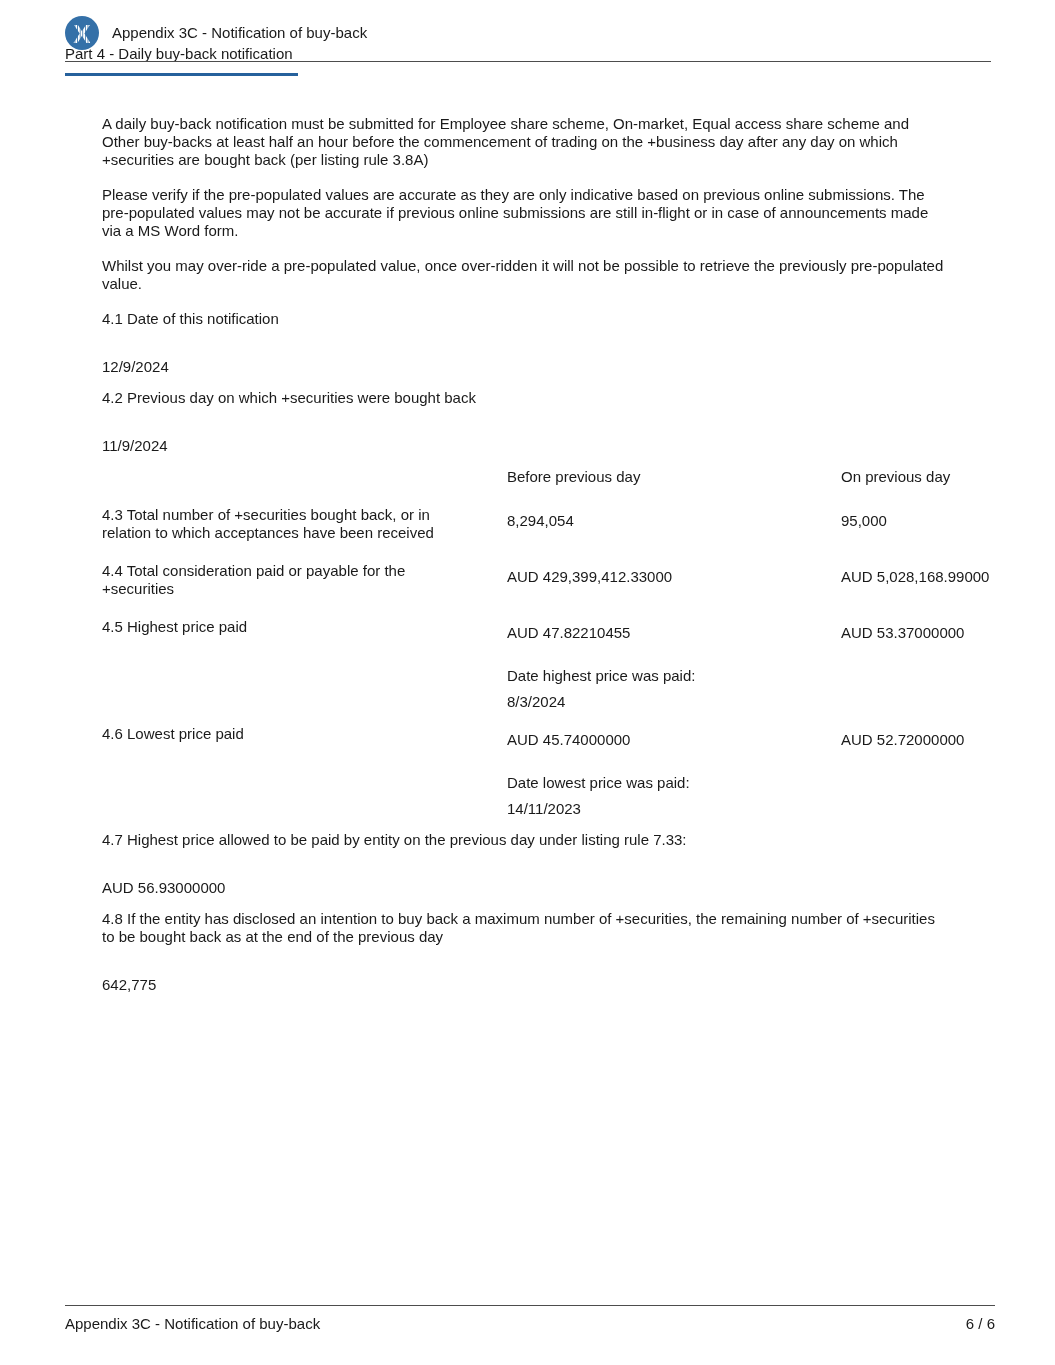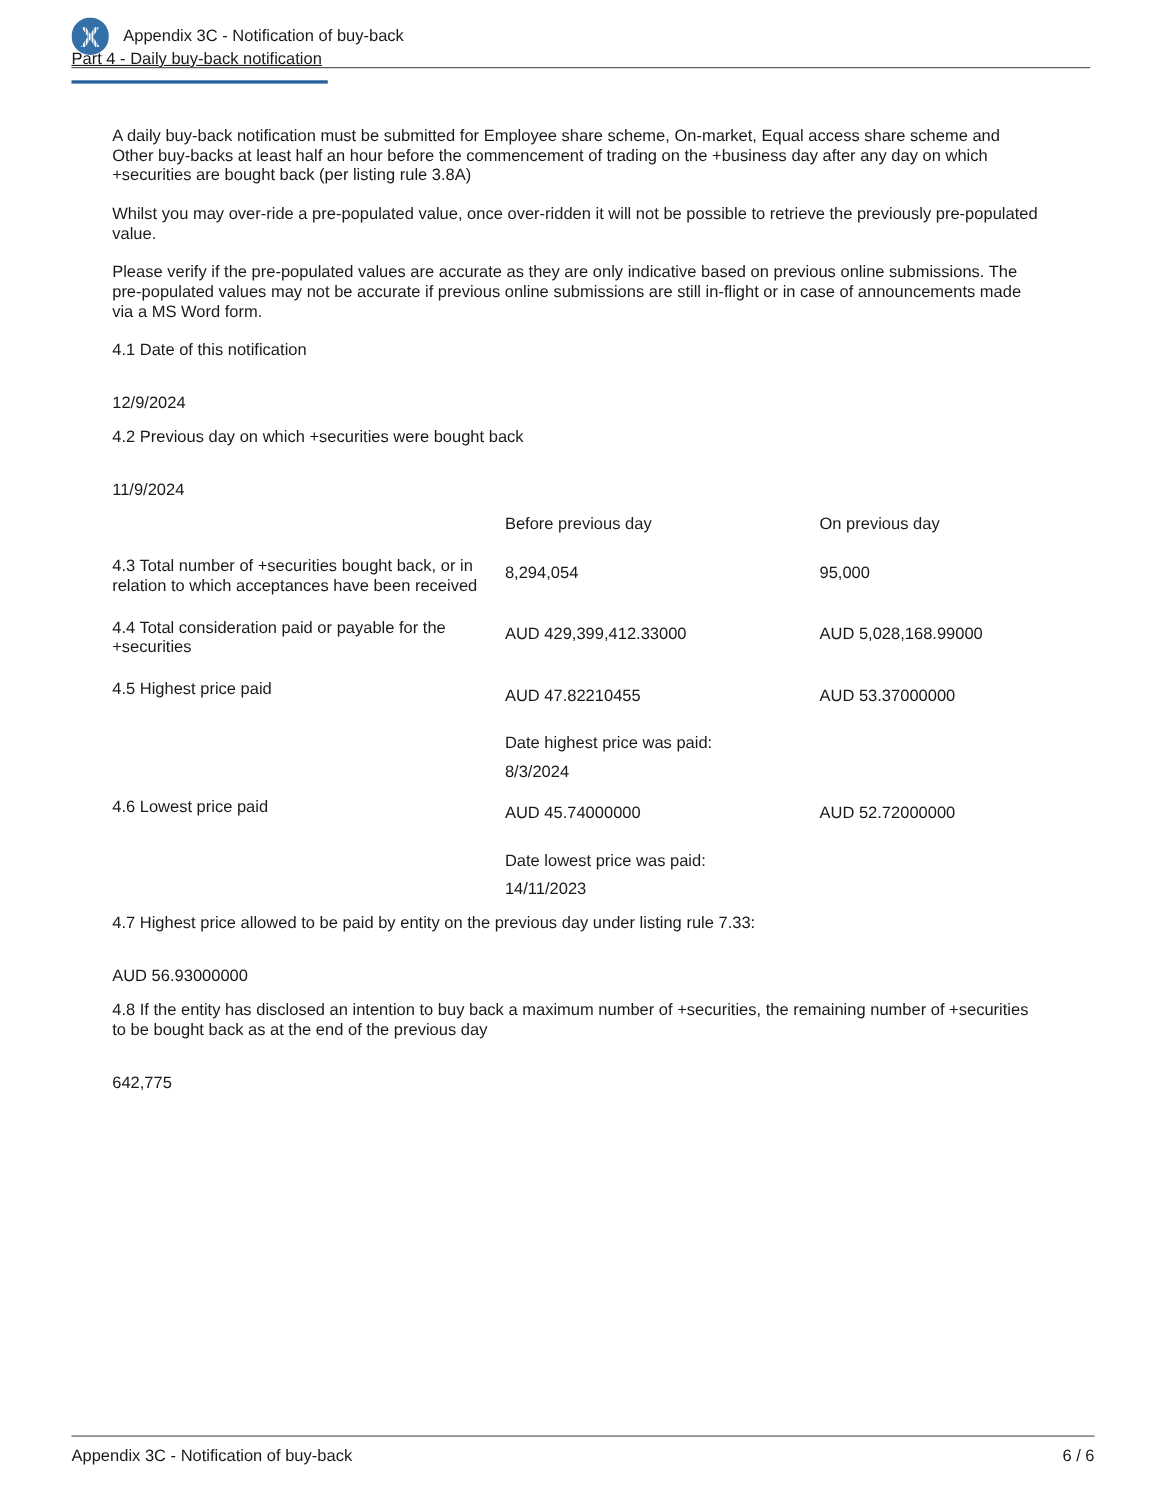--- a/index.html
+++ b/index.html
@@ -28,41 +28,42 @@
     align-items: center;
     gap: 13px;
     padding-top: 4px;
   }
   .logo { width: 34px; height: 34px; display: inline-block; flex: 0 0 auto; }
   .logo-circle { fill: var(--logo-blue, #3470a8); }
   .logo-stripe { fill: var(--logo-blue, #3470a8); }
   .header-title { font-size: 15px; color: var(--text-color, #1a1a1a); }
 
   
-  .section-heading { margin: 45px 65px 0 65px; text-decoration: underline; }
+  .section-heading { margin: 45px 65px 0 65px; }
   .section-heading-text { font-size: 15px; }
   .section-heading-underline {
     margin-top: 10px;
     width: 233px;
     height: 3px;
     background: var(--accent-blue, #26619c);
   }
 
   
   .content { margin: 39px 0 0 102px; width: 845px; }
   .para { margin-bottom: 17px; }
   .q-label { margin-bottom: 9px; }
   .q-value { margin-bottom: 13px; margin-top: 30px; }
   .q-value:last-child { margin-bottom: 0; }
 
   
   .grid-table { margin-bottom: 13px; }
   .t-row {
     display: grid;
     grid-template-columns: 357px 286px 200px;
+    gap: 48px;
   }
   .t-head { margin-bottom: 20px; }
   .t-row-43, .t-row-44 { margin-bottom: 20px; margin-top: 16px; }
   .t-row-45 { margin-bottom: 14px; }
   .t-label { padding-right: 8px; }
   .t-value { padding-top: 6px; }
   .t-amount { padding-top: 6px; margin-bottom: 25px; }
   .t-sub-label { margin-bottom: 8px; }
 
   
@@ -98,22 +99,22 @@
   </div>
 
   <div class="section-heading">
     <div class="section-heading-text">Part 4 - Daily buy-back notification</div>
     <div class="section-heading-underline"></div>
   </div>
 
   <div class="content">
 
     <p class="para">A daily buy-back notification must be submitted for Employee share scheme, On-market, Equal access share scheme and Other buy-backs at least half an hour before the commencement of trading on the +business day after any day on which +securities are bought back (per listing rule 3.8A)</p>
+    <p class="para">Please verify if the pre-populated values are accurate as they are only indicative based on previous online submissions. The pre-populated values may not be accurate if previous online submissions are still in-flight or in case of announcements made via a MS Word form.</p>
     <p class="para">Whilst you may over-ride a pre-populated value, once over-ridden it will not be possible to retrieve the previously pre-populated value.</p>
-    <p class="para">Please verify if the pre-populated values are accurate as they are only indicative based on previous online submissions. The pre-populated values may not be accurate if previous online submissions are still in-flight or in case of announcements made via a MS Word form.</p>
 
     <div class="q-label">4.1 Date of this notification</div>
     <div class="q-value">12/9/2024</div>
 
     <div class="q-label">4.2 Previous day on which +securities were bought back</div>
     <div class="q-value">11/9/2024</div>
 
     <div class="grid-table">
 
       <div class="t-row t-head">

